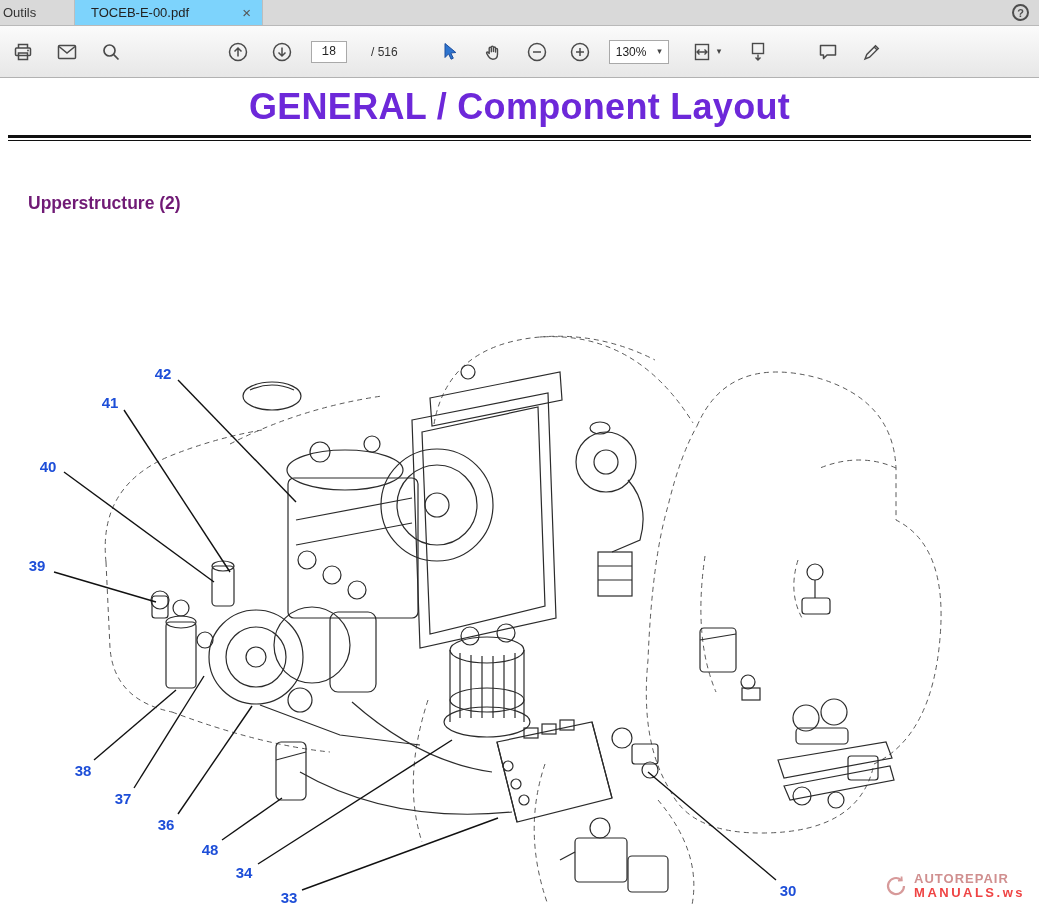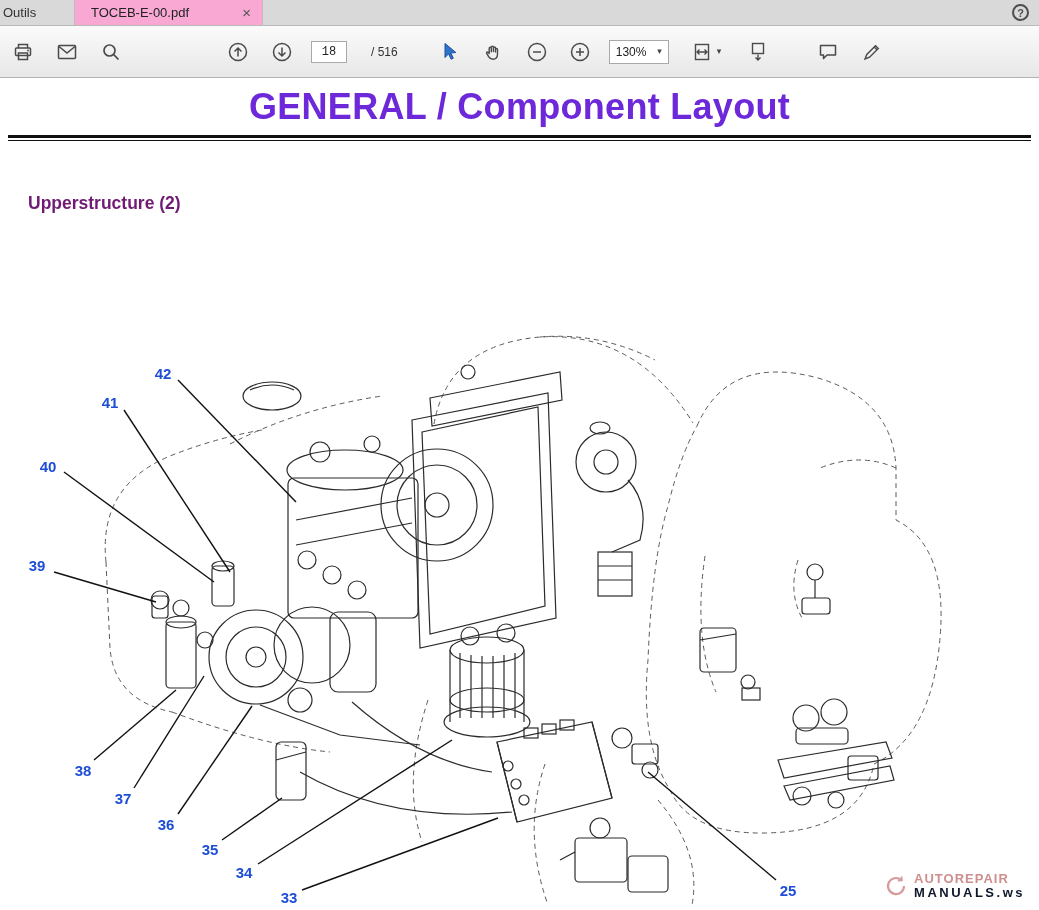--- a/index.html
+++ b/index.html
@@ -6,21 +6,21 @@
   html,body{width:1039px;height:910px;overflow:hidden;background:#fff;
     font-family:"Liberation Sans",sans-serif;}
   .window{position:relative;width:1039px;height:910px;background:#fff;overflow:hidden}
 
   
   .tabbar{position:absolute;top:0;left:0;right:0;height:26px;background:#d9d9d9;
     border-bottom:1px solid #b9b9b9;display:flex;align-items:stretch;z-index:20}
   .tools-tab{width:75px;display:flex;align-items:center;padding-left:3px;
     font-size:13px;color:#333;border-right:1px solid #bdbdbd;cursor:default}
   .doc-tab{width:188px;display:flex;align-items:center;justify-content:space-between;
-    padding:0 8px 0 16px;background:#f9a8d4;border-right:1px solid #bdbdbd;
+    padding:0 8px 0 16px;background:#7dd3fc;border-right:1px solid #bdbdbd;
     font-size:13px;color:#222;cursor:default}
   .tab-close{color:#555;font-size:15px;line-height:15px;padding:0 3px}
   .help-btn{margin-left:auto;margin-right:10px;align-self:center;width:17px;height:17px;
     border:2px solid #4e4e4e;border-radius:50%;display:flex;align-items:center;
     justify-content:center;font-size:11px;font-weight:bold;color:#4e4e4e}
 
   
   .toolbar{position:absolute;top:26px;left:0;right:0;height:52px;
     background:linear-gradient(#fbfbfb,#e7e7e7);border-bottom:1px solid #b2b2b2;
     display:flex;align-items:center;padding-left:8px;z-index:20}
@@ -50,21 +50,21 @@
   #diagram .dashed{fill:none;stroke:#5a5a5a;stroke-width:1;stroke-dasharray:5 4}
   #diagram .part{fill:none;stroke:#2b2b2b;stroke-width:1.2}
   #diagram .leader{stroke:#111;stroke-width:1.4}
 
   .callout{position:absolute;transform:translate(-50%,-50%);font-weight:bold;
     font-size:15px;color:#1d4ed8;z-index:7;white-space:nowrap}
 
   .watermark{position:absolute;right:14px;bottom:10px;display:flex;align-items:center;
     gap:5px;z-index:8}
   .wm-text1{font-size:13px;font-weight:bold;letter-spacing:1px;color:#d08f8f;line-height:14px}
-  .wm-text2{font-size:13px;font-weight:bold;letter-spacing:2.5px;color:#0f172a;line-height:14px}
+  .wm-text2{font-size:13px;font-weight:bold;letter-spacing:2.5px;color:#ef4444;line-height:14px}
 </style>
 </head>
 <body>
 
 <div class="window">
 
   <div class="tabbar">
     <div class="tools-tab">
       <span>Outils</span>
     </div>
@@ -336,24 +336,24 @@
   </svg>
 
   <div id="callouts">
       <div class="callout" style="left: 163px; top: 373px;">42</div>
       <div class="callout" style="left: 110px; top: 402px;">41</div>
       <div class="callout" style="left: 48px; top: 466px;">40</div>
       <div class="callout" style="left: 37px; top: 565px;">39</div>
       <div class="callout" style="left: 83px; top: 770px;">38</div>
       <div class="callout" style="left: 123px; top: 798px;">37</div>
       <div class="callout" style="left: 166px; top: 824px;">36</div>
-      <div class="callout" style="left: 210px; top: 849px;">35</div>
+      <div class="callout" style="left: 210px; top: 849px;">48</div>
       <div class="callout" style="left: 244px; top: 872px;">34</div>
       <div class="callout" style="left: 289px; top: 897px;">33</div>
-      <div class="callout" style="left: 788px; top: 890px;">25</div>
+      <div class="callout" style="left: 788px; top: 890px;">30</div>
     </div>
 
   <div class="watermark">
     <svg viewBox="0 0 26 26" width="26" height="26">
       <g fill="none" stroke="#d79a9a" stroke-width="2.2">
         <path d="M21 13a8 8 0 1 1-3-6.2"></path>
         <path d="M18.5 3.5l.3 3.8-3.8.3" stroke-width="1.8"></path>
       </g>
     </svg>
     <div>

